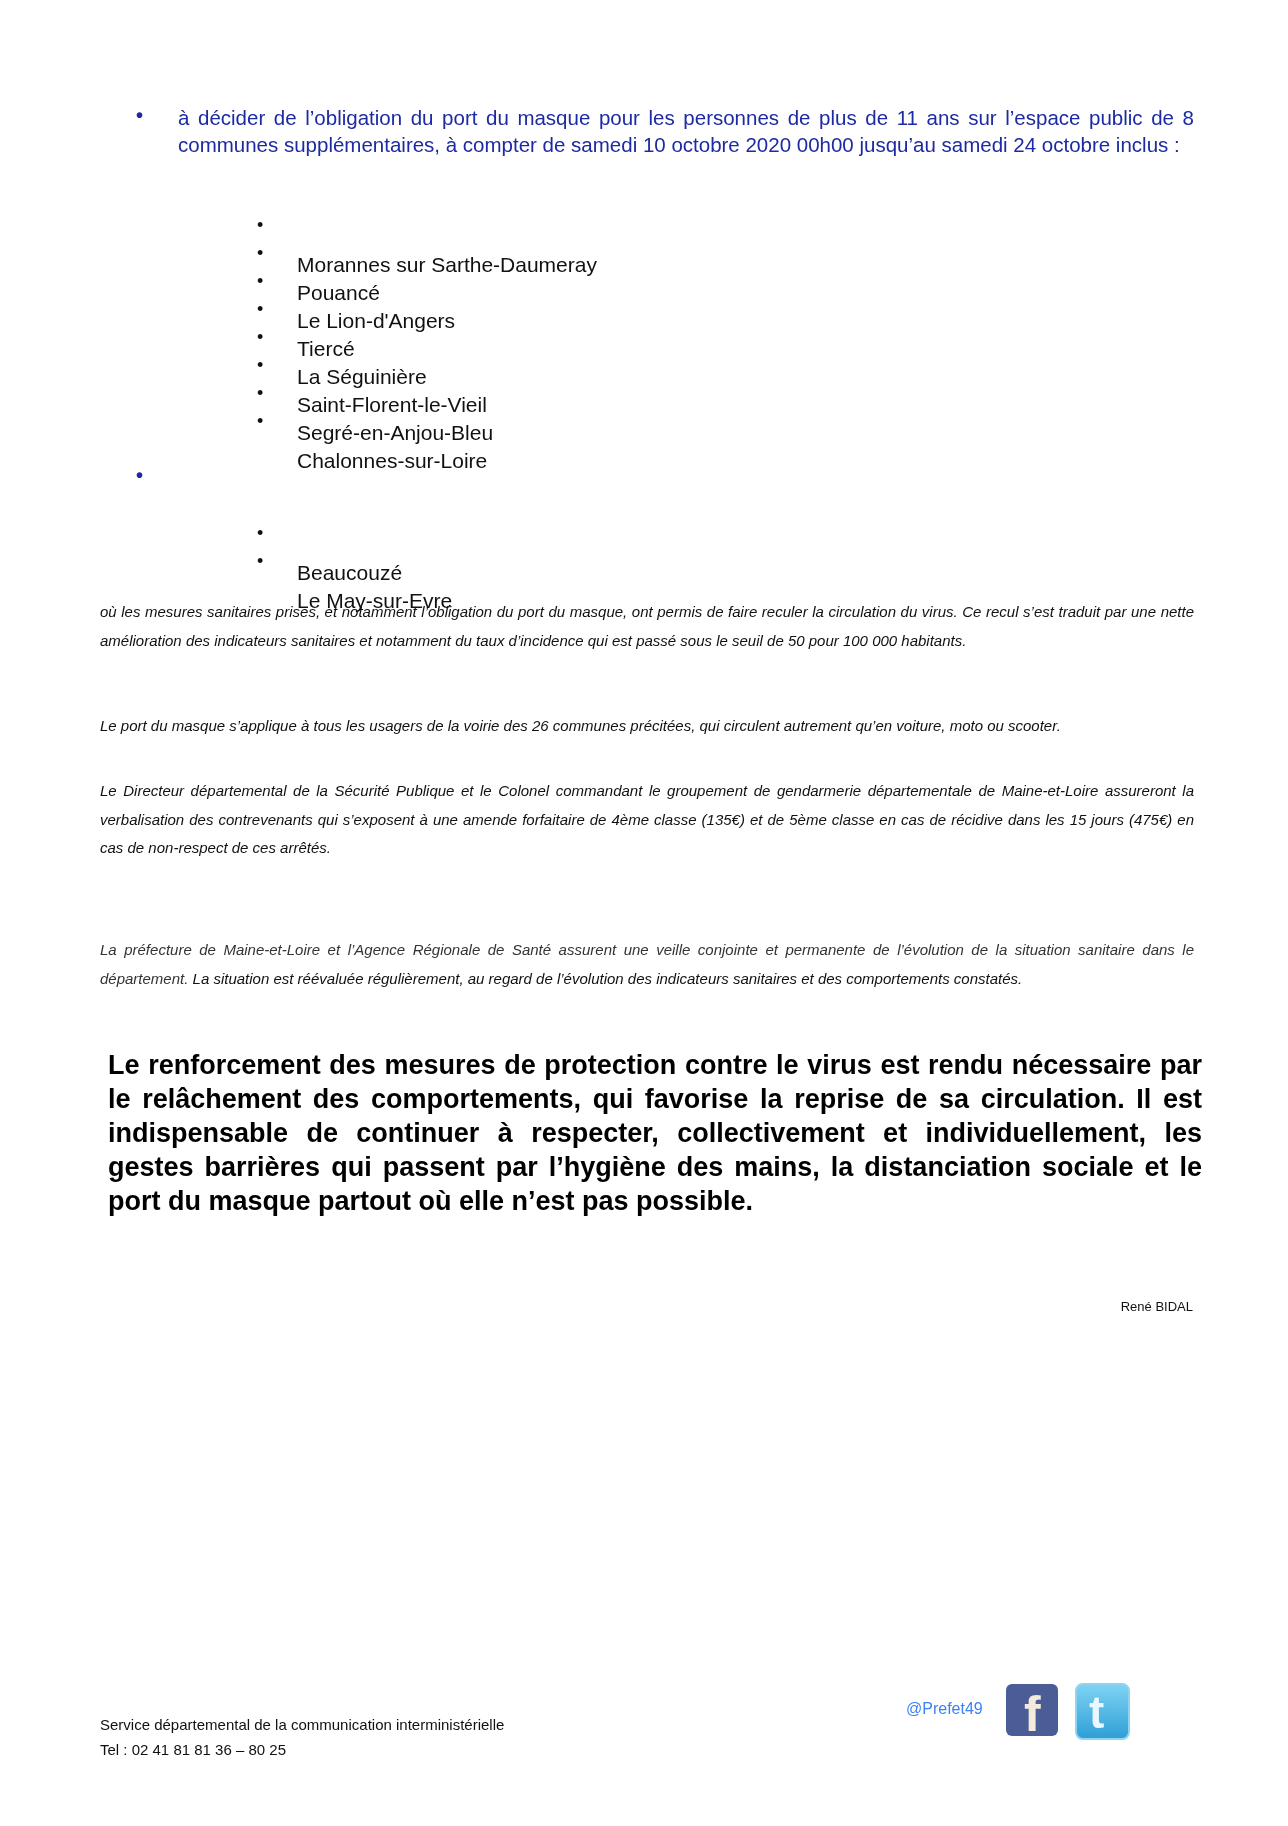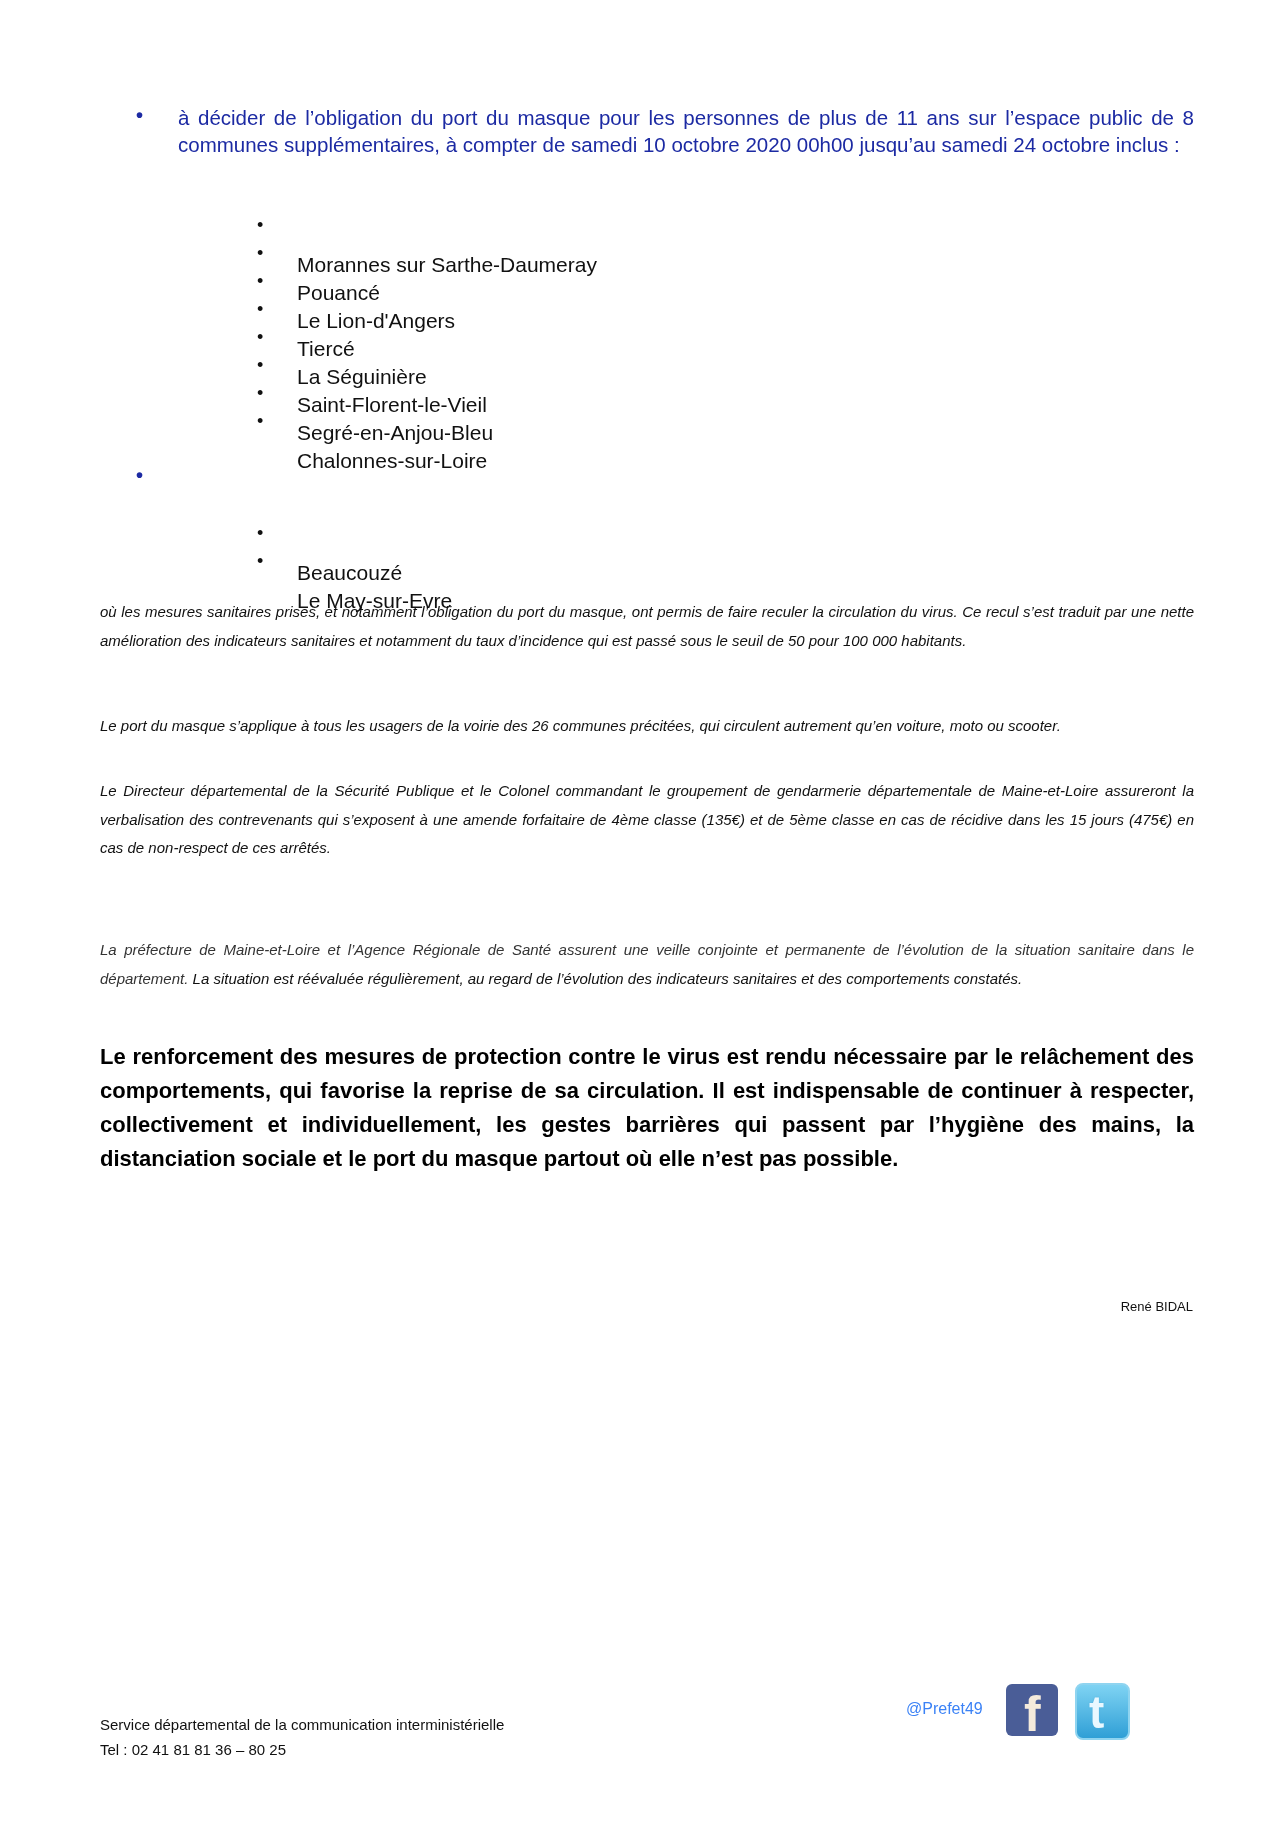--- a/index.html
+++ b/index.html
@@ -9,22 +9,22 @@
   .blue-item { left: 100px; width: 1094px; }
   .blue-bullet { position: absolute; left: 36px; top: 0; color: #1c2aa3; font-weight: bold; font-size: 20px; }
   .blue-text { position: absolute; left: 78px; right: 0; top: 0; color: #1c2aa3; font-weight: normal;
                font-size: 20.5px; line-height: 27px; text-align: justify; }
   .sub-list { left: 255px; margin: 0; padding: 0; list-style: none; }
   .sub-list li { position: relative; height: 28px; line-height: 28px; font-size: 21px; color: #111; }
   .sub-list .dot { position: absolute; left: 2px; top: 0; font-size: 18px; }
   .sub-list .lbl { position: absolute; left: 42px; top: 4px; white-space: nowrap; margin-top: 36px; }
   .para { left: 100px; width: 1094px; font-size: 15px; line-height: 28.5px; text-align: justify;
           text-align-last: left; color: #111; margin: 0; font-style: italic; }
-  .para-bold { left: 100px; width: 1094px; font-size: 22px; line-height: 34px; font-weight: bold;
-               text-align: justify; text-align-last: left; color: #000; margin: 0; }
+  .para-bold { left: 100px; width: 1094px; font-size: 27px; line-height: 34px; font-weight: bold;
+               text-align: justify; text-align-last: left; color: #000; margin: 8px; }
   .signature { right: 95px; top: 1299px; font-size: 13px; color: #111; }
   .footer { left: 100px; top: 1712px; font-size: 15px; line-height: 25px; color: #111; }
   .handle { left: 906px; top: 1700px; font-size: 16px; color: #3b82f6; }
   .fb { left: 1006px; top: 1684px; width: 52px; height: 52px; border-radius: 6px; background: #4a5d97;
         overflow: hidden; }
   .fb .f { position: absolute; left: 18px; top: 4px; font-size: 50px; font-weight: bold; color: #f4eadb;
            font-family: "Liberation Sans", sans-serif; line-height: 52px; }
   .tw { left: 1075px; top: 1683px; width: 55px; height: 57px; border-radius: 8px;
         background: linear-gradient(#7fd3f3, #2f9fd6); border: 2px solid #8fd4f0; box-sizing: border-box; overflow: hidden; }
   .tw .t { position: absolute; left: 12px; top: 2px; font-size: 46px; font-weight: bold; color: #e9f8ff;

